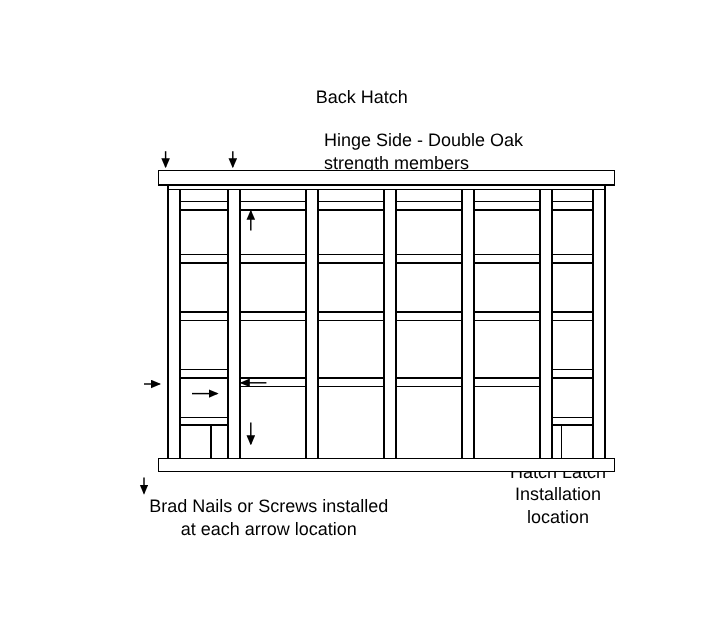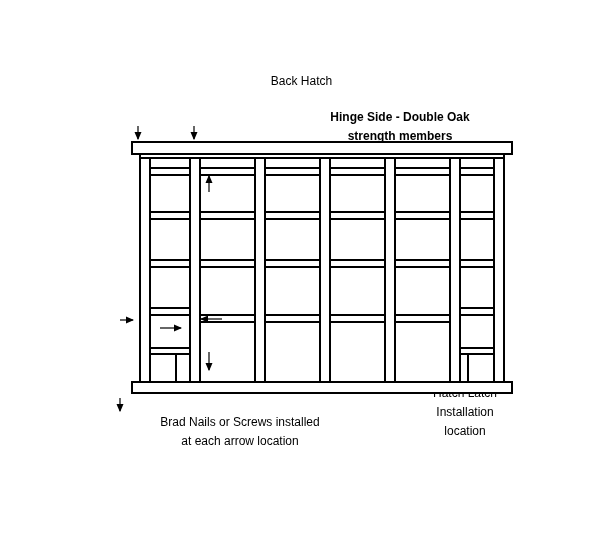--- a/index.html
+++ b/index.html
@@ -10,40 +10,39 @@
   body {
     width: 603px;
     height: 537px;
     position: relative;
     font-family: "Liberation Sans", sans-serif;
     color: #000000;
     overflow: hidden;
   }
   .label {
     position: absolute;
-    font-size: 12px;
+    font-size: 15px;
     line-height: 19px;
     text-align: center;
     color: #000;
     white-space: pre-line;
   }
   #title-back-hatch {
     left: 0; right: 0;
     top: 72px;
     text-align: center;
   }
   #label-hinge-side {
     left: 270px;
     top: 108px;
     width: 260px;
-    text-align: center;
-    font-weight: bold;
+    text-align: left;
   }
   #label-brad-nails {
-    left: 110px;
+    left: 94px;
     top: 413px;
     width: 260px;
     text-align: center;
   }
   #label-hatch-latch {
     left: 390px;
     top: 384px;
     width: 150px;
     text-align: center;
   }

